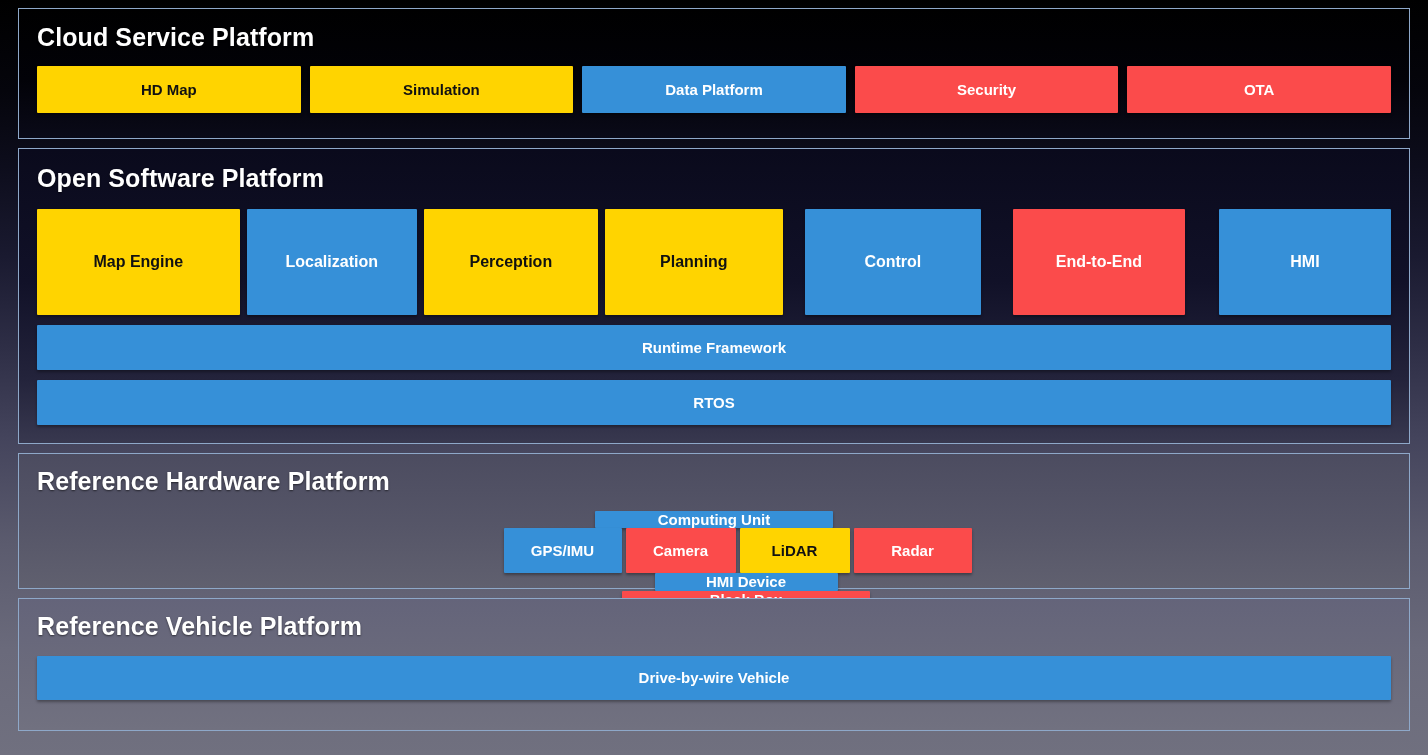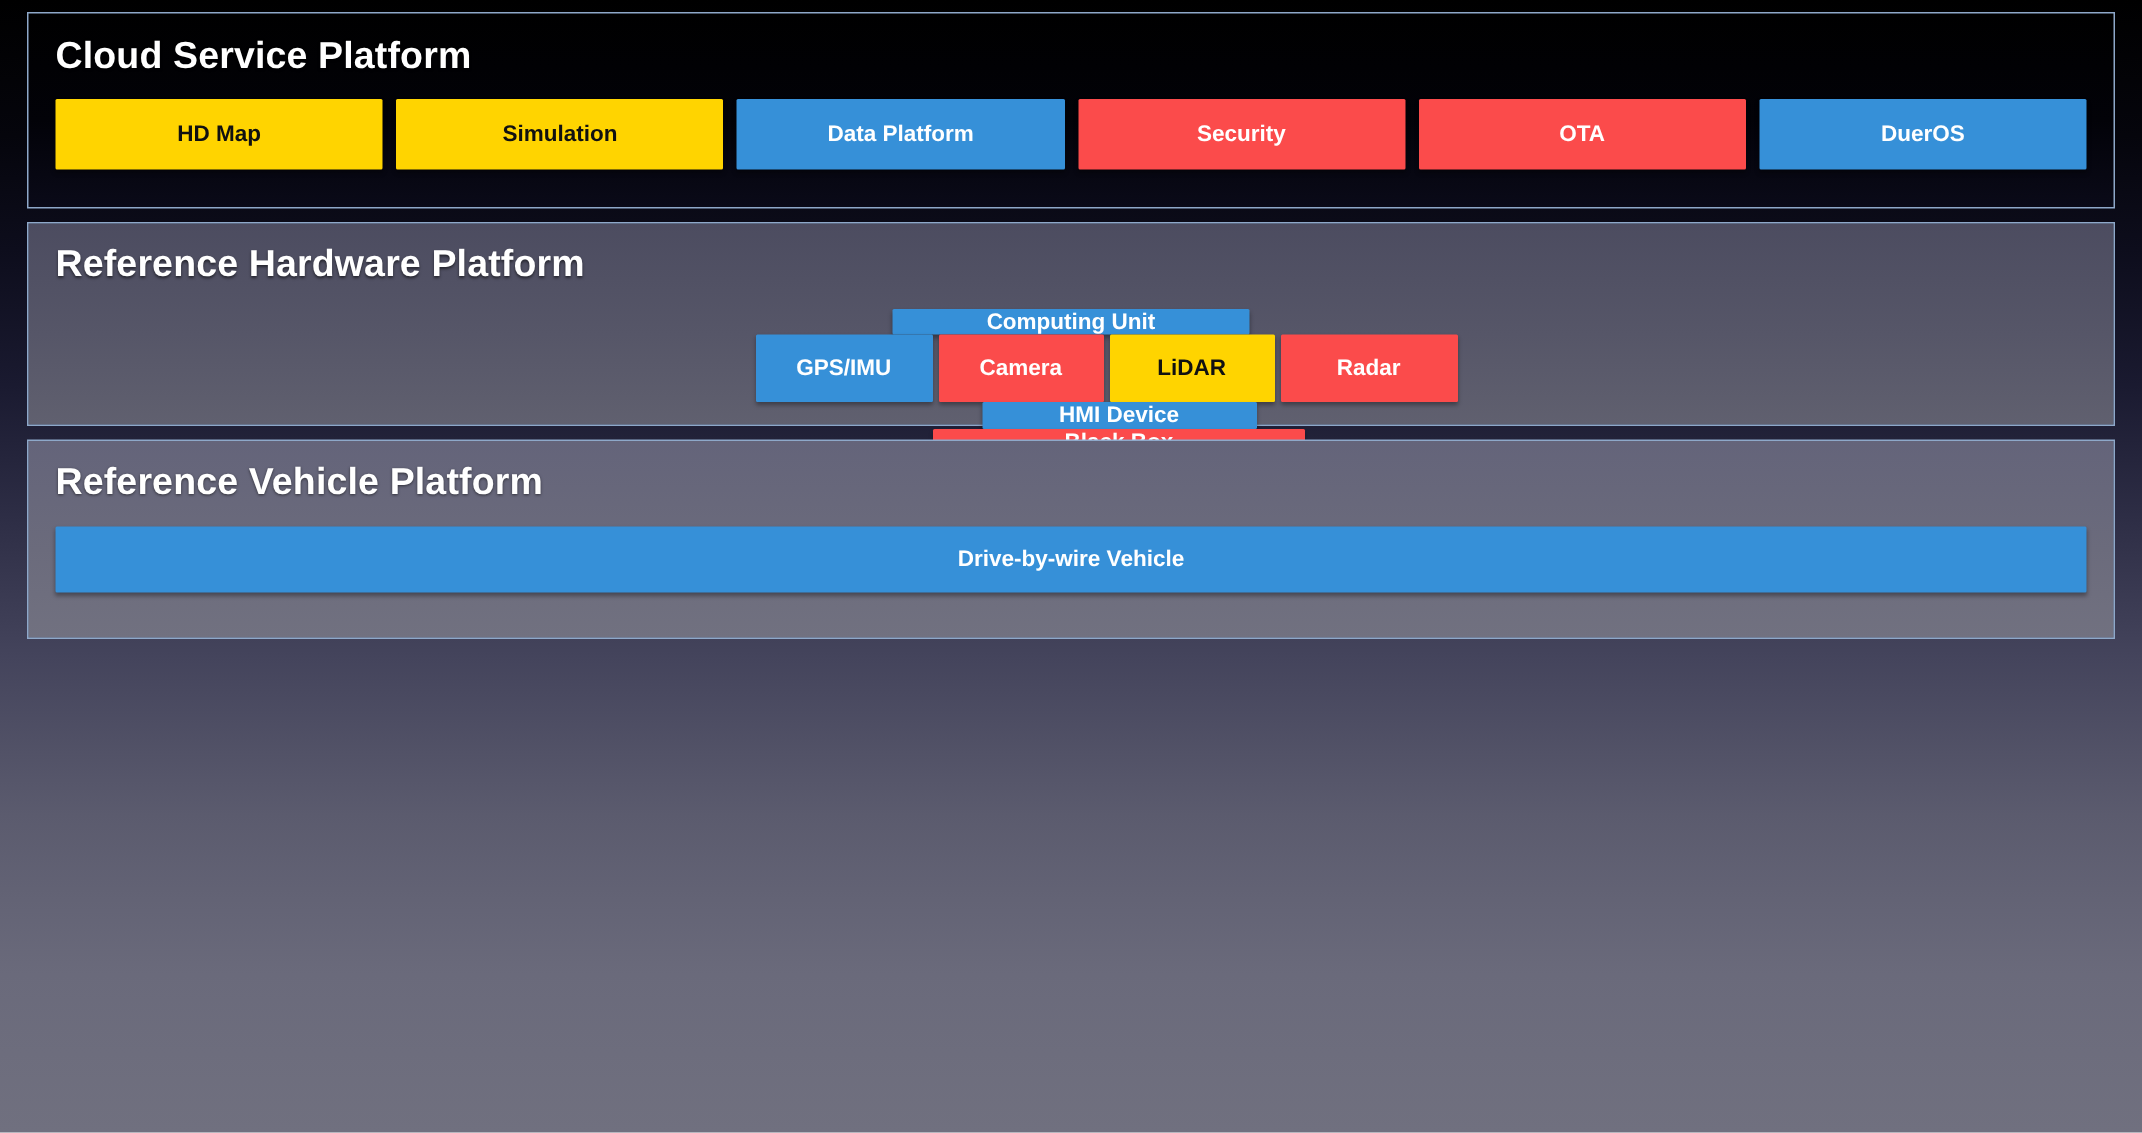--- a/index.html
+++ b/index.html
@@ -150,24 +150,37 @@
 <div id="stack">
 
   <section class="panel panel-cloud">
     <div class="panel-title">Cloud Service Platform</div>
     <div class="row row-cloud">
       <div class="block c-yellow">HD Map</div>
       <div class="block c-yellow">Simulation</div>
       <div class="block c-blue">Data Platform</div>
       <div class="block c-red">Security</div>
       <div class="block c-red">OTA</div>
-      <div class="block c-blue">DuerOS</div>
-    </div>
-  </section>
-
+    </div>
+  </section>
+
+  <section class="panel panel-soft">
+    <div class="panel-title">Open Software Platform</div>
+    <div class="row row-modules">
+      <div class="block c-yellow mod-mapengine">Map Engine</div>
+      <div class="block c-blue   mod-localization">Localization</div>
+      <div class="block c-yellow mod-perception">Perception</div>
+      <div class="block c-yellow mod-planning">Planning</div>
+      <div class="block c-blue   mod-control">Control</div>
+      <div class="block c-red    mod-endtoend">End-to-End</div>
+      <div class="block c-blue   mod-hmi">HMI</div>
+    </div>
+    <div class="block c-blue bar">Runtime Framework</div>
+    <div class="block c-blue bar">RTOS</div>
+  </section>
 
   <section class="panel panel-hw">
     <div class="panel-title">Reference Hardware Platform</div>
     <div class="row row-hw">
       <div class="block c-blue hw-computing">Computing Unit</div>
       <div class="hw-group">
         <div class="block c-blue   hw-gps">GPS/IMU</div>
         <div class="block c-red    hw-camera">Camera</div>
         <div class="block c-yellow hw-lidar">LiDAR</div>
         <div class="block c-red    hw-radar">Radar</div>

